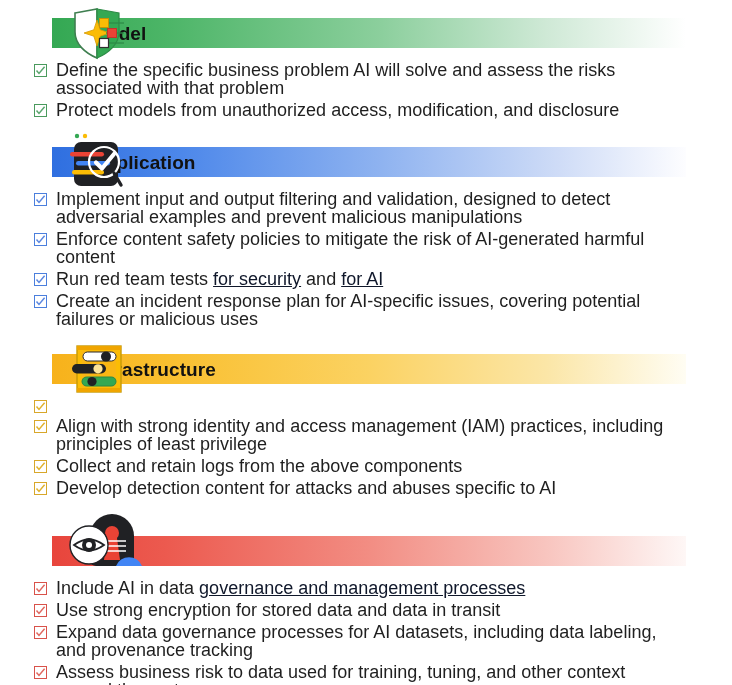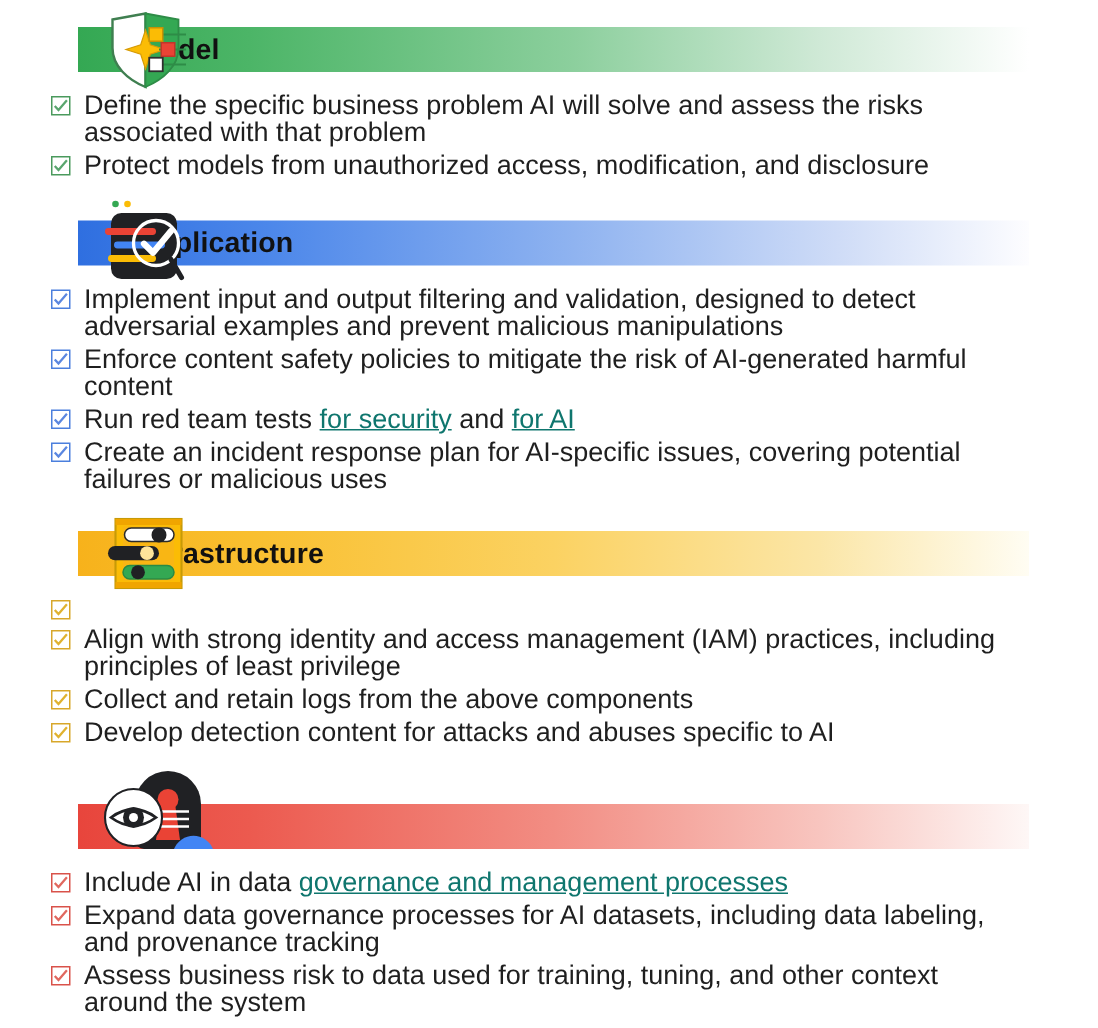--- a/index.html
+++ b/index.html
@@ -85,21 +85,21 @@
   }
   .cbox svg { display: block; }
   .check-text {
     font-size: 18px;
     line-height: 18px;
     color: #1f1f1f;
     max-width: 612px;
   }
   .check-text a,
   .check-text .link {
-    color: #0f766e;
+    color: #0f172a;
     text-decoration: underline;
   }
   
   .sec-model       .cbox { border-color: #4a9a5d; }
   .sec-application .cbox { border-color: #4b7fdd; }
   .sec-infrastructure .cbox { border-color: #d8a72a; }
   .sec-data        .cbox { border-color: #d9524a; }
 
   
   .sec-model          { padding-top: 18px; }
@@ -283,20 +283,28 @@
             </svg>
         </span>
         <span class="check-text"><span>Include AI in data </span><span class="link">governance and management processes</span></span>
       </li>
       <li class="check-item">
         <span class="cbox">
           <svg width="11" height="11" viewBox="0 0 11 11">
               <path d="M1.5 5.6 L4 8.4 L9.6 1.8" fill="none" stroke="#e0685f" stroke-width="1.5"></path>
             </svg>
         </span>
+        <span class="check-text">Use strong encryption for stored data and data in transit</span>
+      </li>
+      <li class="check-item">
+        <span class="cbox">
+          <svg width="11" height="11" viewBox="0 0 11 11">
+              <path d="M1.5 5.6 L4 8.4 L9.6 1.8" fill="none" stroke="#e0685f" stroke-width="1.5"></path>
+            </svg>
+        </span>
         <span class="check-text">Expand data governance processes for AI datasets, including data labeling, and provenance tracking</span>
       </li>
       <li class="check-item">
         <span class="cbox">
           <svg width="11" height="11" viewBox="0 0 11 11">
               <path d="M1.5 5.6 L4 8.4 L9.6 1.8" fill="none" stroke="#e0685f" stroke-width="1.5"></path>
             </svg>
         </span>
         <span class="check-text">Assess business risk to data used for training, tuning, and other context around the system</span>
       </li>

